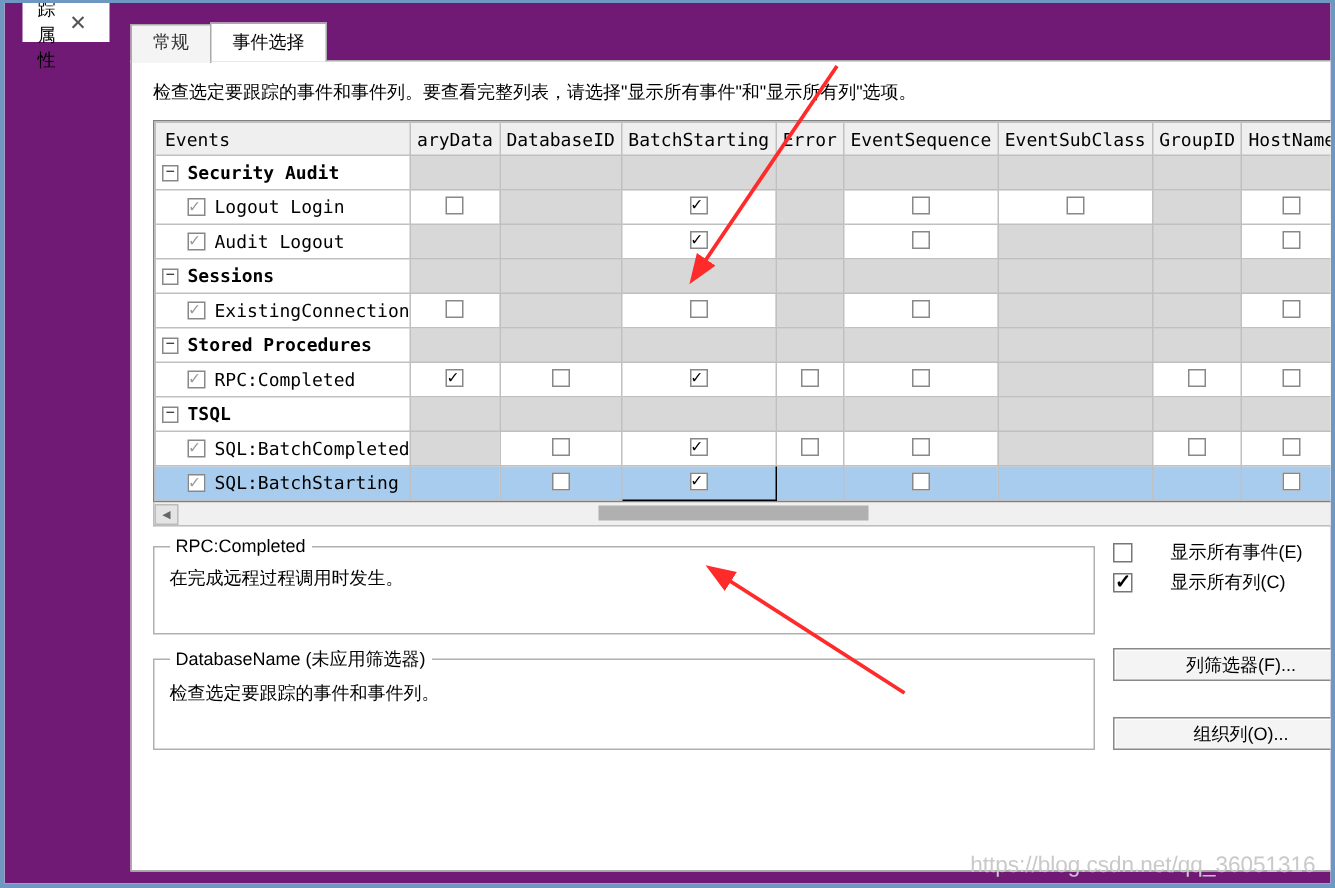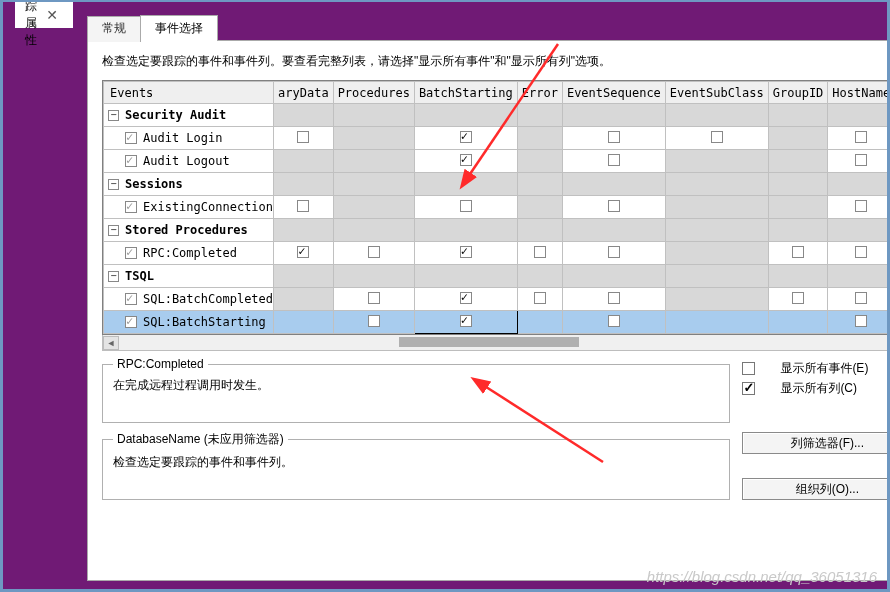--- a/index.html
+++ b/index.html
@@ -91,21 +91,21 @@
   .winchk.on::after { content:"✓"; position:absolute; top:-3px; left:0; font-size:13px; color:#000; font-weight:bold; }
 
   .btn {
     border:1px solid #8a8a8a; background:#f4f4f4; height:22px; display:inline-flex; align-items:center; justify-content:center;
     font-size:12px; padding:0 10px; min-width:86px; box-shadow: inset 1px 1px 0 #fff;
   }
 
   .footer { display:flex; justify-content:flex-end; gap:10px; padding:8px 14px 10px; }
   .footer .btn { min-width: 86px; text-align: right; }
 
-  .watermark { position:absolute; right:10px; bottom:4px; color:#c9c9c9; font-size:15px; font-style:italic; font-family:Arial,sans-serif; pointer-events:none;text-align:right; }
+  .watermark { position:absolute; right:10px; bottom:4px; color:#c9c9c9; font-size:15px; font-family:Arial,sans-serif; pointer-events:none;text-align:right; }
 
   
   .arrow-svg { position:absolute; pointer-events:none; }
 </style>
 </head>
 <body>
 
 <div class="window">
   <div class="titlebar">
     <span class="title">跟踪属性</span>
@@ -121,21 +121,21 @@
 
     <div class="page">
       <div class="hint">检查选定要跟踪的事件和事件列。要查看完整列表，请选择"显示所有事件"和"显示所有列"选项。</div>
 
       <div class="grid-wrap">
         <table class="grid">
           <tbody>
               <tr>
             <th class="events">Events</th>
             <th>aryData</th>
-            <th>Procedures</th>
+            <th>DatabaseID</th>
             <th>BatchStarting</th>
             <th>Error</th>
             <th>EventSequence</th>
             <th>EventSubClass</th>
             <th>GroupID</th>
             <th>HostName</th>
             <th style="width:10px">I</th>
           </tr>
 
           <tr>
@@ -153,21 +153,21 @@
                 <td class="cell"></td>
                 <td class="cell"></td>
                 <td class="cell"></td>
                 <td class="cell"></td>
           </tr>
           <tr>
             <td class="evt">
                   <div class="evt-inner">
                     <span class="tree-spacer"></span>
                     <span class="leaf-chk dim"></span>
-                    <span>Audit Login</span>
+                    <span>Logout Login</span>
                   </div>
                 </td>
             <td class="cell white"><span class="colchk"></span></td>
             <td class="cell"></td>
             <td class="cell white"><span class="colchk on"></span></td>
             <td class="cell"></td>
             <td class="cell white"><span class="colchk"></span></td>
             <td class="cell white"><span class="colchk"></span></td>
             <td class="cell"></td>
             <td class="cell white"><span class="colchk"></span></td>

